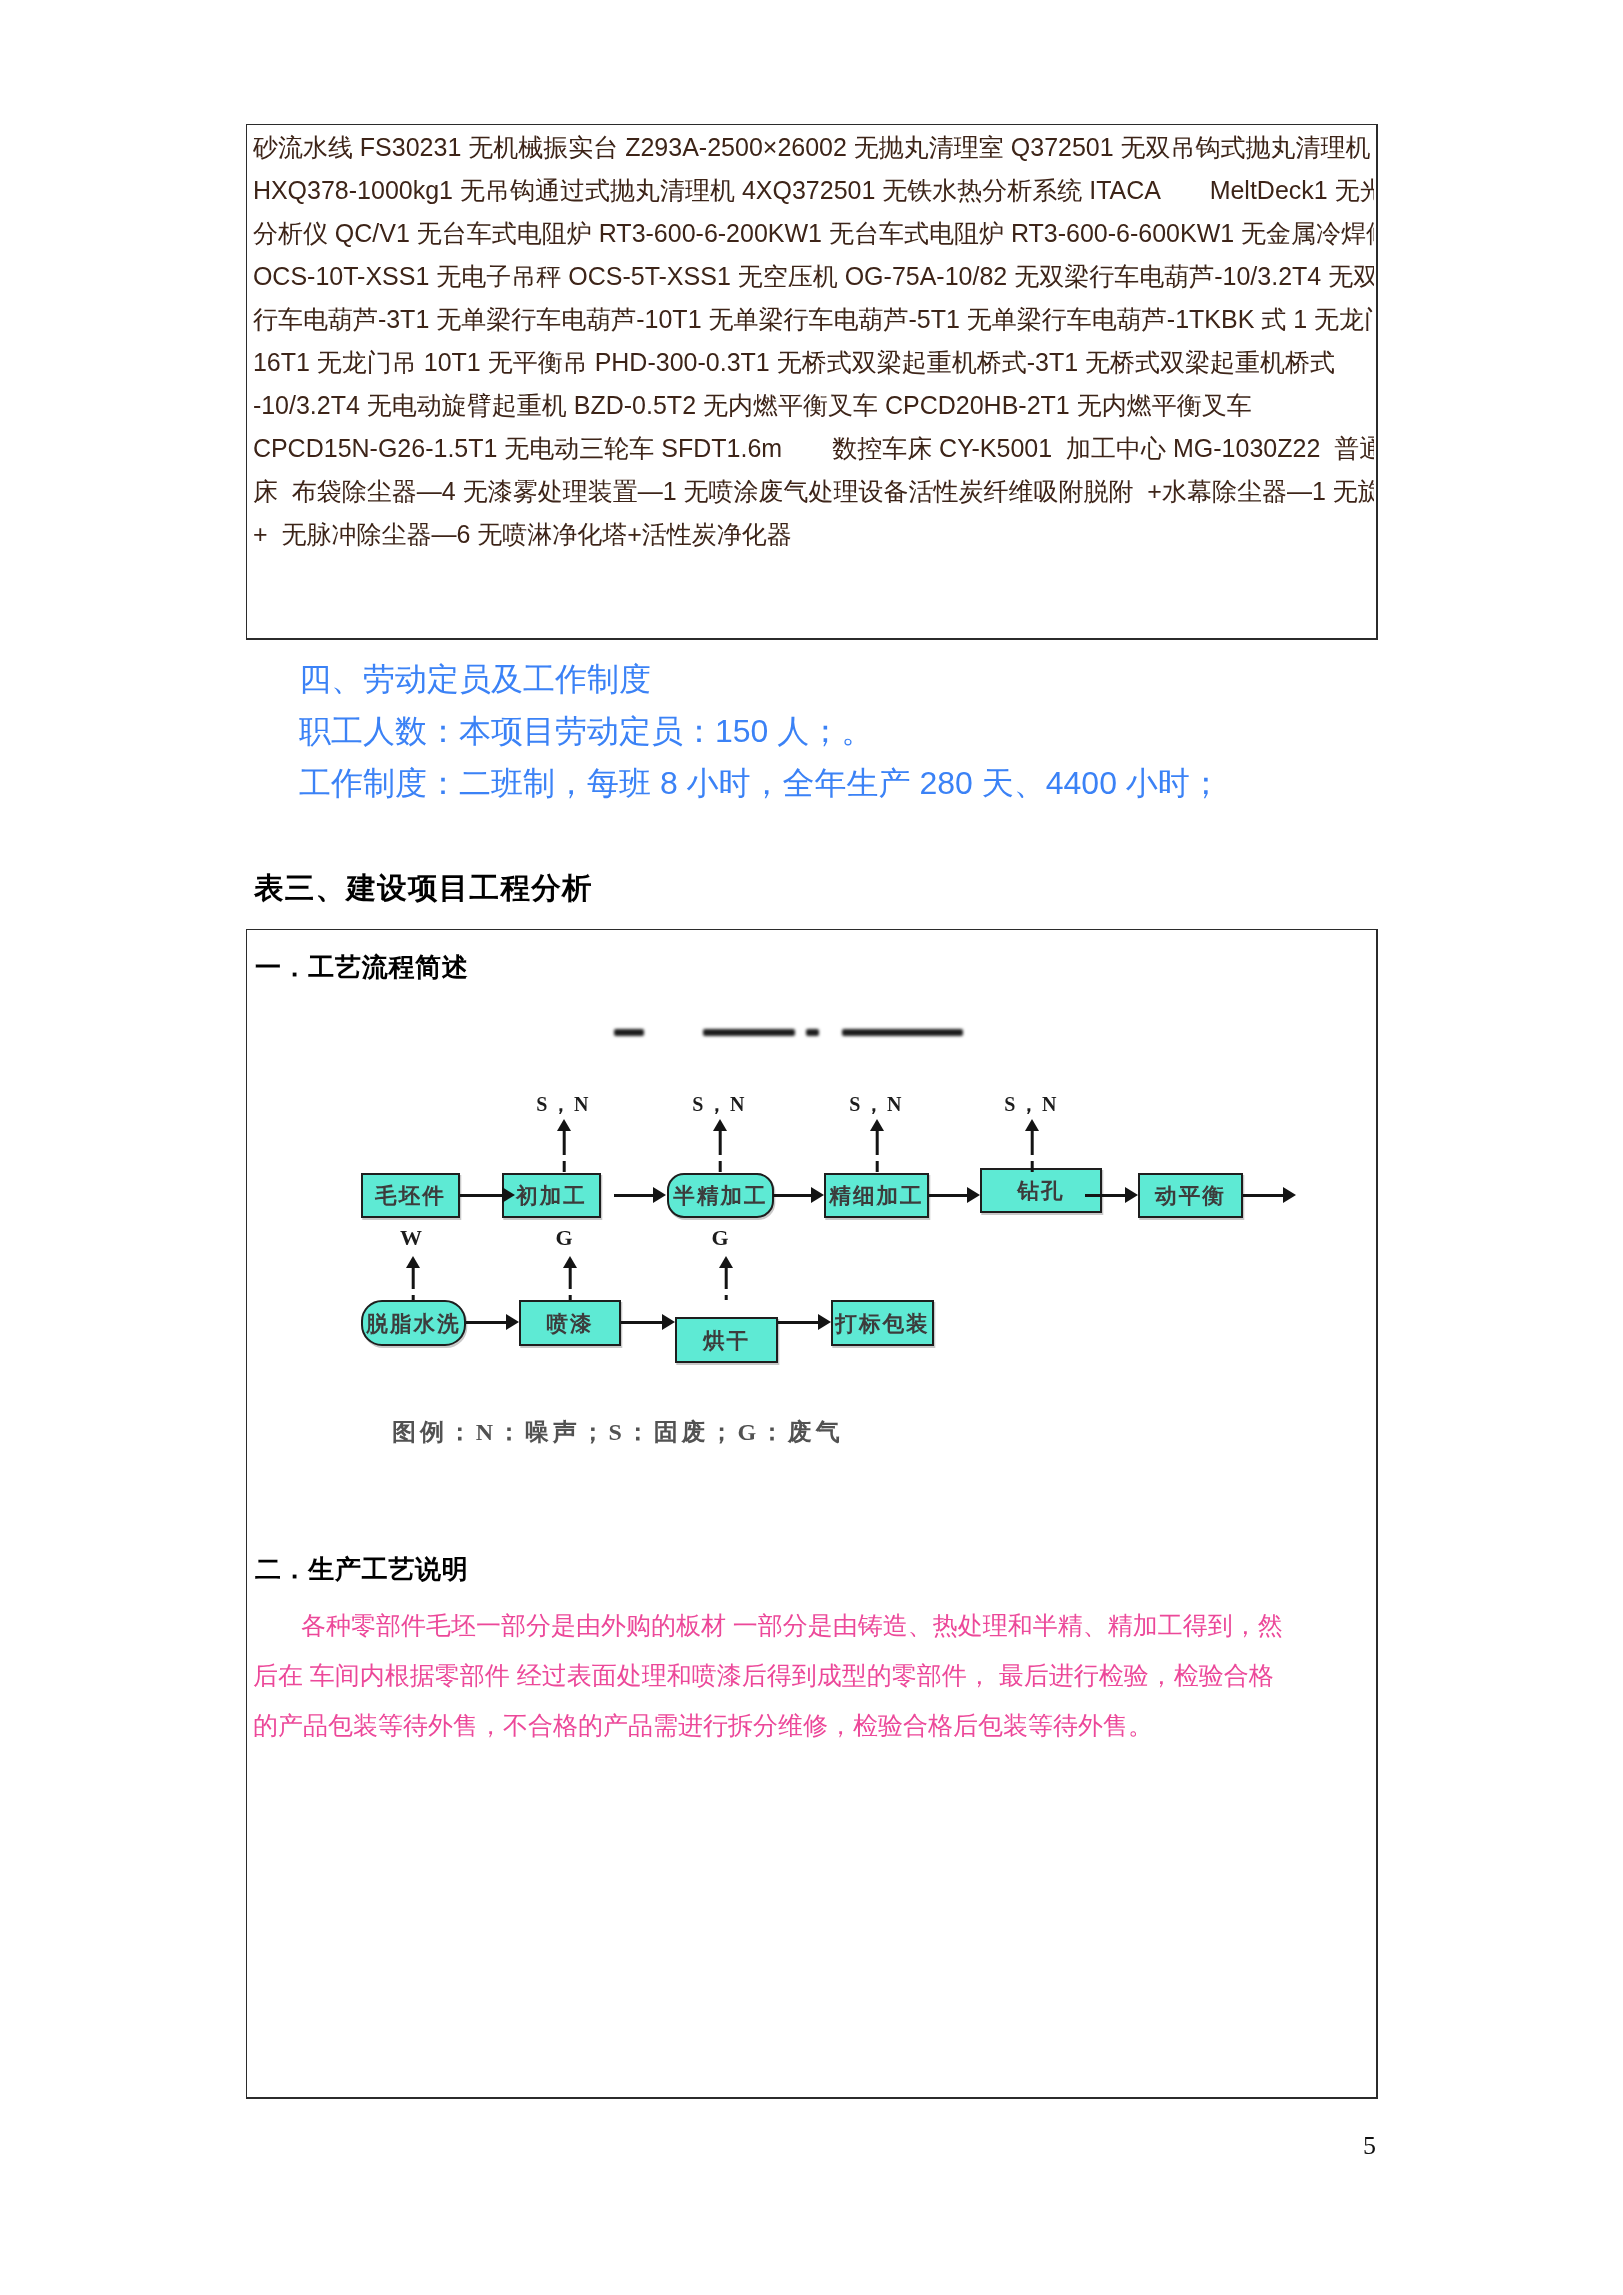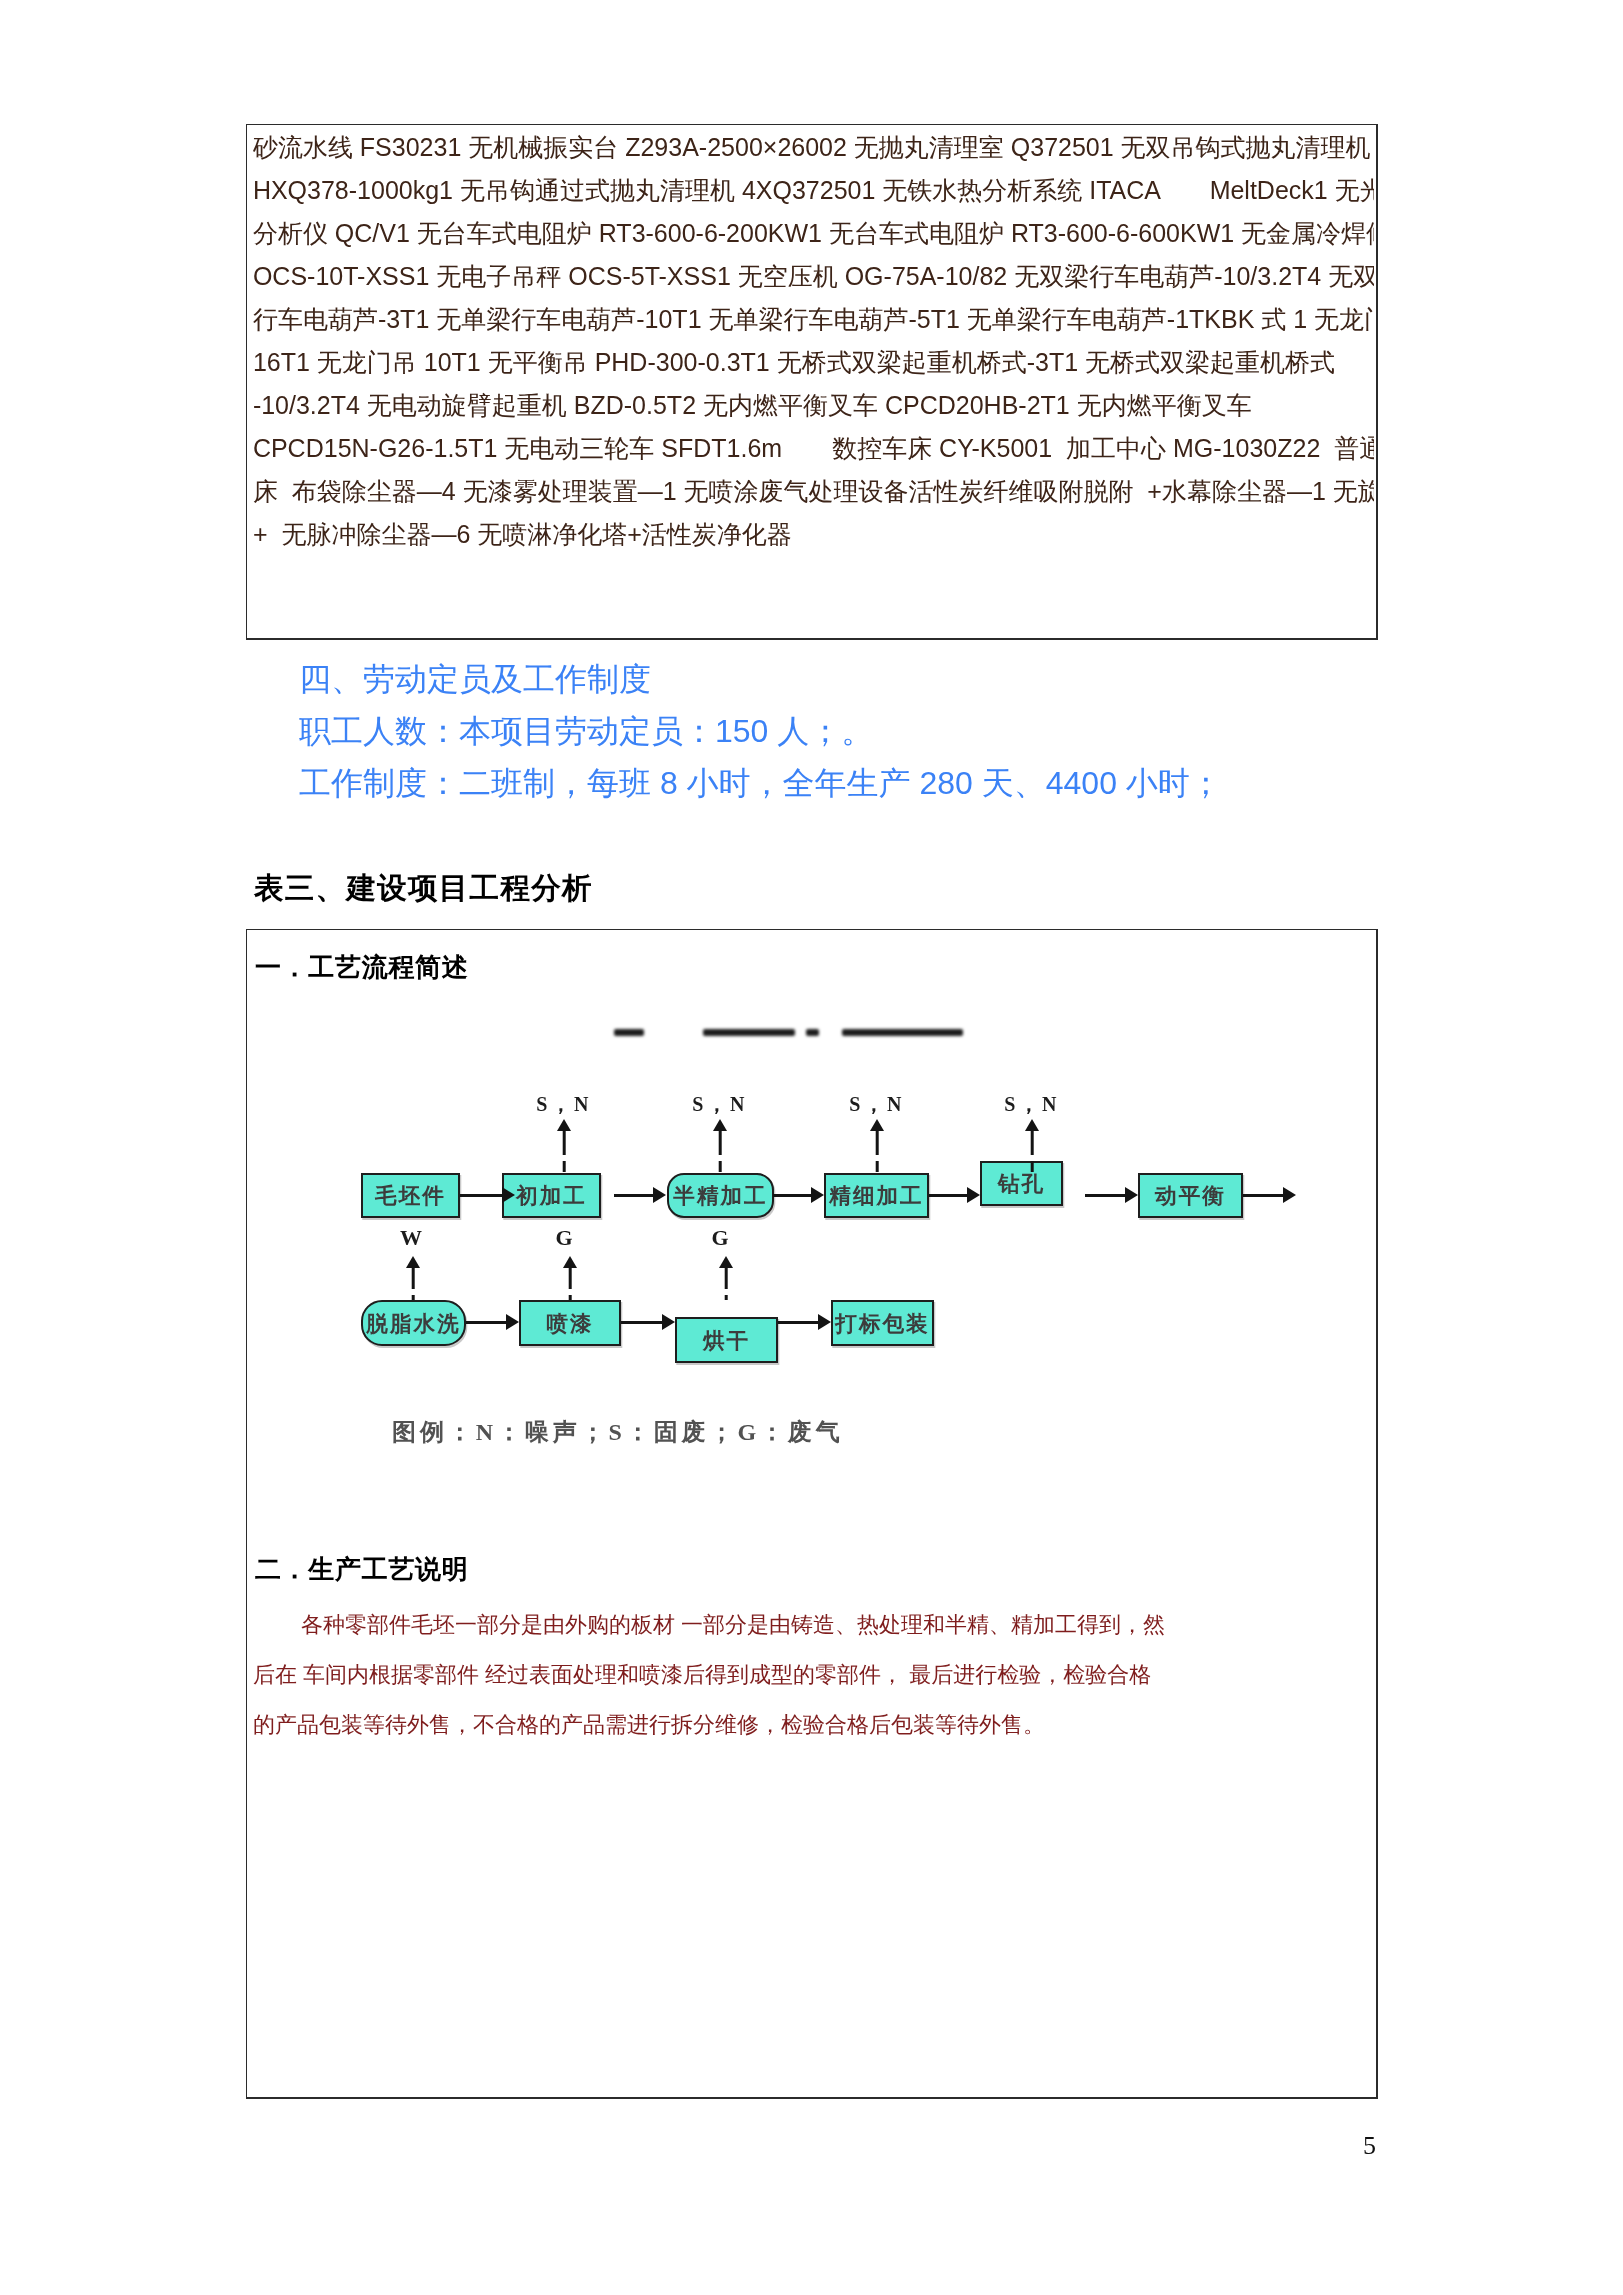--- a/index.html
+++ b/index.html
@@ -68,21 +68,21 @@
   .blur-seg{position:absolute;height:6.5px;background:#1c1c1c;filter:blur(1.6px);border-radius:2px;}
   #legend{
     position:absolute;left:145px;top:486px;
     font-family:"Liberation Serif", serif;font-weight:bold;
     font-size:24px;color:#525252;letter-spacing:3.9px;white-space:pre;
   }
 
   
   #process-paragraph{
     position:absolute;left:5.9px;top:670px;width:1117px;
-    font-size:22px;line-height:50px;color:#7f1d1d;
+    font-size:25px;line-height:50px;color:#ec4899;
   }
   #process-paragraph .p-line{white-space:pre;overflow:hidden;}
   #process-paragraph .p-line.indent{text-indent:48px;}
 
   
   #page-number{
     position:absolute;left:1363px;top:2131px;
     font-family:"Liberation Serif", serif;font-size:26px;color:#111;
   }
 </style>
@@ -115,21 +115,21 @@
   <div id="flowchart">
     <div id="legend">图例：N：噪声；S：固废；G：废气</div>
   <div class="blur-seg" style="left: 367px; top: 99px; width: 29.5px;"></div>
       <div class="blur-seg" style="left: 456px; top: 99px; width: 92px;"></div>
       <div class="blur-seg" style="left: 559px; top: 99px; width: 13px;"></div>
       <div class="blur-seg" style="left: 595px; top: 99px; width: 121px;"></div>
       <div class="fc-box" style="left: 114px; top: 243px; width: 99px; height: 45px;">毛坯件</div>
       <div class="fc-box" style="left: 255px; top: 243px; width: 99px; height: 45px;">初加工</div>
       <div class="fc-box" style="left: 420px; top: 243px; width: 107px; height: 45px; border-radius: 17px;">半精加工</div>
       <div class="fc-box" style="left: 577px; top: 243px; width: 105px; height: 45px;">精细加工</div>
-      <div class="fc-box" style="left: 733px; top: 231px; width: 83px; height: 45px;">钻孔</div>
+      <div class="fc-box" style="left: 733px; top: 238px; width: 122px; height: 45px;">钻孔</div>
       <div class="fc-box" style="left: 891px; top: 243px; width: 105px; height: 45px;">动平衡</div>
       <div class="fc-box" style="left: 114px; top: 370px; width: 105px; height: 46px; border-radius: 21px;">脱脂水洗</div>
       <div class="fc-box" style="left: 272px; top: 370px; width: 102px; height: 46px;">喷漆</div>
       <div class="fc-box" style="left: 428px; top: 370px; width: 103px; height: 46px; margin-top: 17px;">烘干</div>
       <div class="fc-box" style="left: 584px; top: 370px; width: 103px; height: 46px;">打标包装</div>
       <div class="h-shaft" style="left: 213px; top: 264px; width: 44px;"></div>
       <div class="h-head" style="left: 255px; top: 257px;"></div>
       <div class="h-shaft" style="left: 367px; top: 264px; width: 42px;"></div>
       <div class="h-head" style="left: 406px; top: 257px;"></div>
       <div class="h-shaft" style="left: 526px; top: 264px; width: 41px;"></div>

